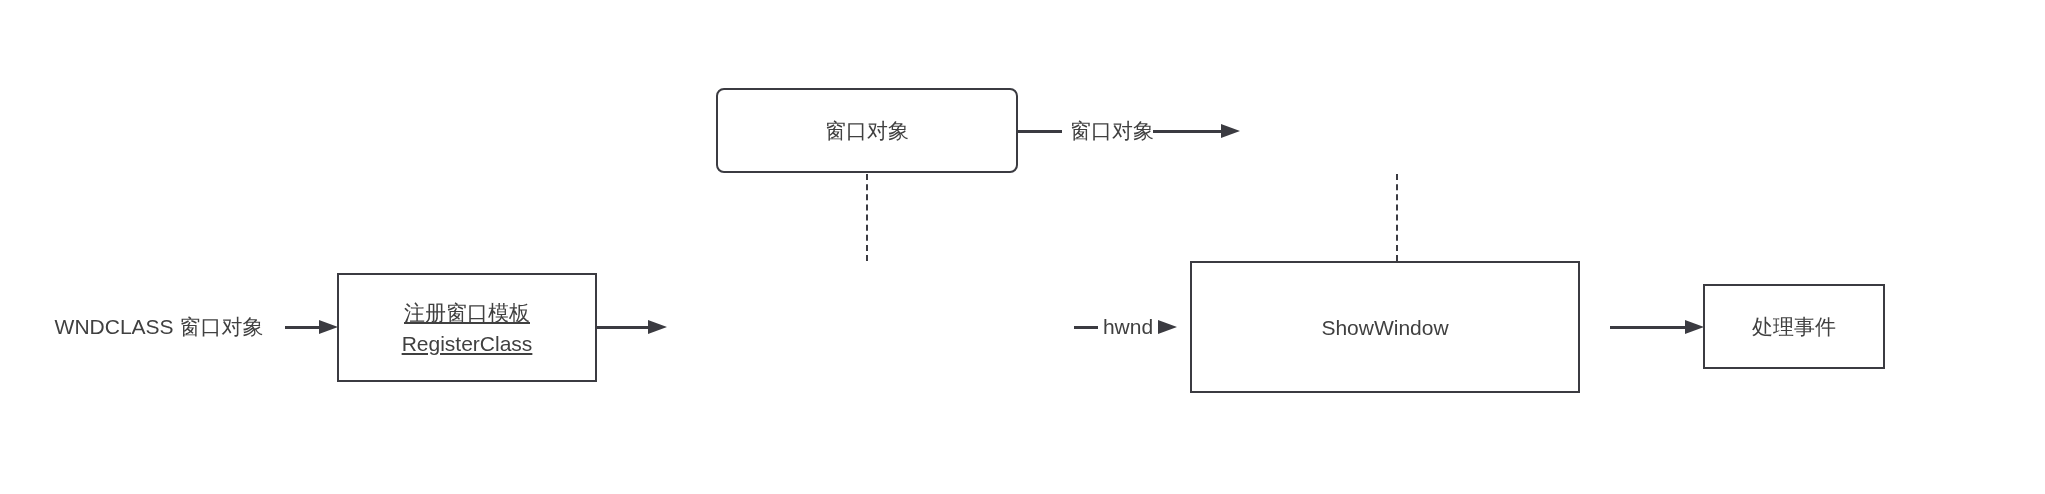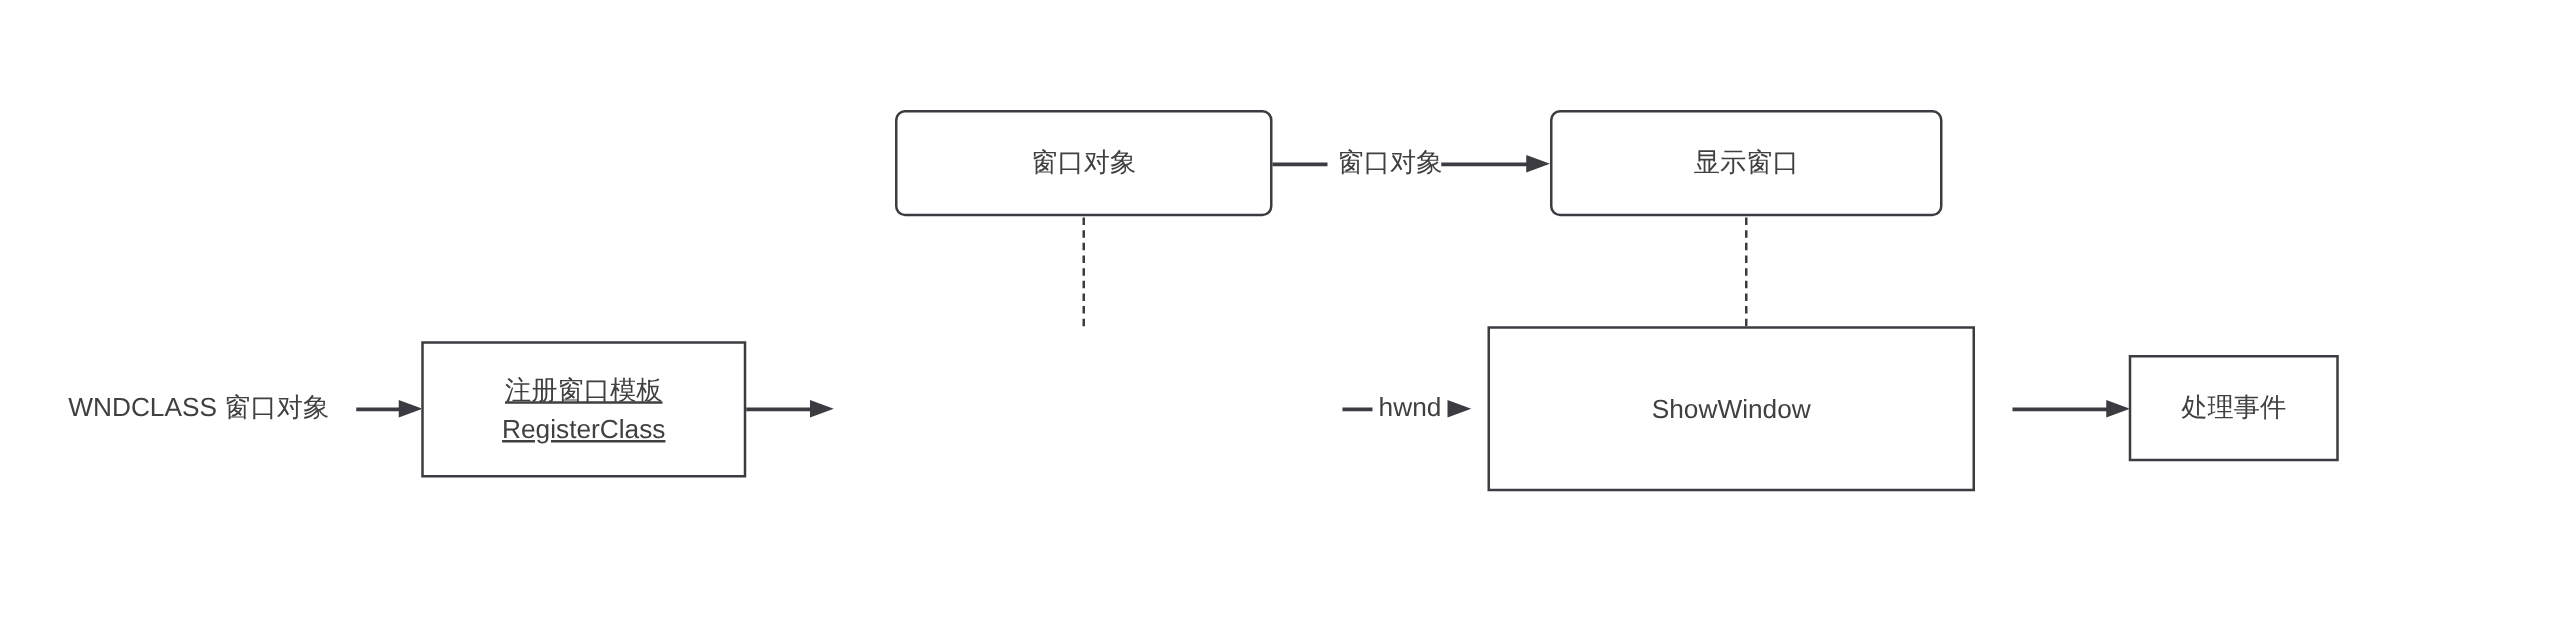--- a/index.html
+++ b/index.html
@@ -70,23 +70,20 @@
 
   <div class="box rounded" style="left:716px; top:88px; width:302px; height:85px;">
     <span>窗口对象</span>
   </div>
 
   <div class="hline" style="left:1018px; top:130px; width:56px;"></div>
   <div class="flow-label" style="left:1062px; top:119px; width:100px;">窗口对象</div>
   <div class="hline" style="left:1153px; top:130px; width:70px;"></div>
   <div class="arrowhead" style="left:1221px; top:124px;"></div>
 
-  <div class="box rounded" style="left:1240px; top:88px; width:314px; height:85px;">
-    <span>显示窗口</span>
-  </div>
 
   <div class="vdash" style="left:866px; top:174px; height:87px;"></div>
   <div class="vdash" style="left:1396px; top:174px; height:87px;"></div>
 
   <div class="flow-label" style="left:44px; top:315px; width:230px;">WNDCLASS 窗口对象</div>
 
   <div class="hline" style="left:285px; top:326px; width:38px;"></div>
   <div class="arrowhead" style="left:319px; top:320px;"></div>
 
   <div class="box" style="left:337px; top:273px; width:260px; height:109px;text-decoration:underline;">
@@ -102,17 +99,17 @@
   <div class="flow-label" style="left:1098px; top:315px; width:60px;">hwnd</div>
   <div class="arrowhead" style="left:1158px; top:320px;"></div>
 
   <div class="box" style="left:1190px; top:261px; width:390px; height:132px;">
     <span>ShowWindow</span>
   </div>
 
   <div class="hline" style="left:1610px; top:326px; width:77px;"></div>
   <div class="arrowhead" style="left:1685px; top:320px;"></div>
 
-  <div class="box" style="left:1703px; top:284px; width:168px; height:85px;">
+  <div class="box" style="left:1703px; top:284px; width:182px; height:85px;">
     <span>处理事件</span>
   </div>
 
 </div>
 
 </body></html>

